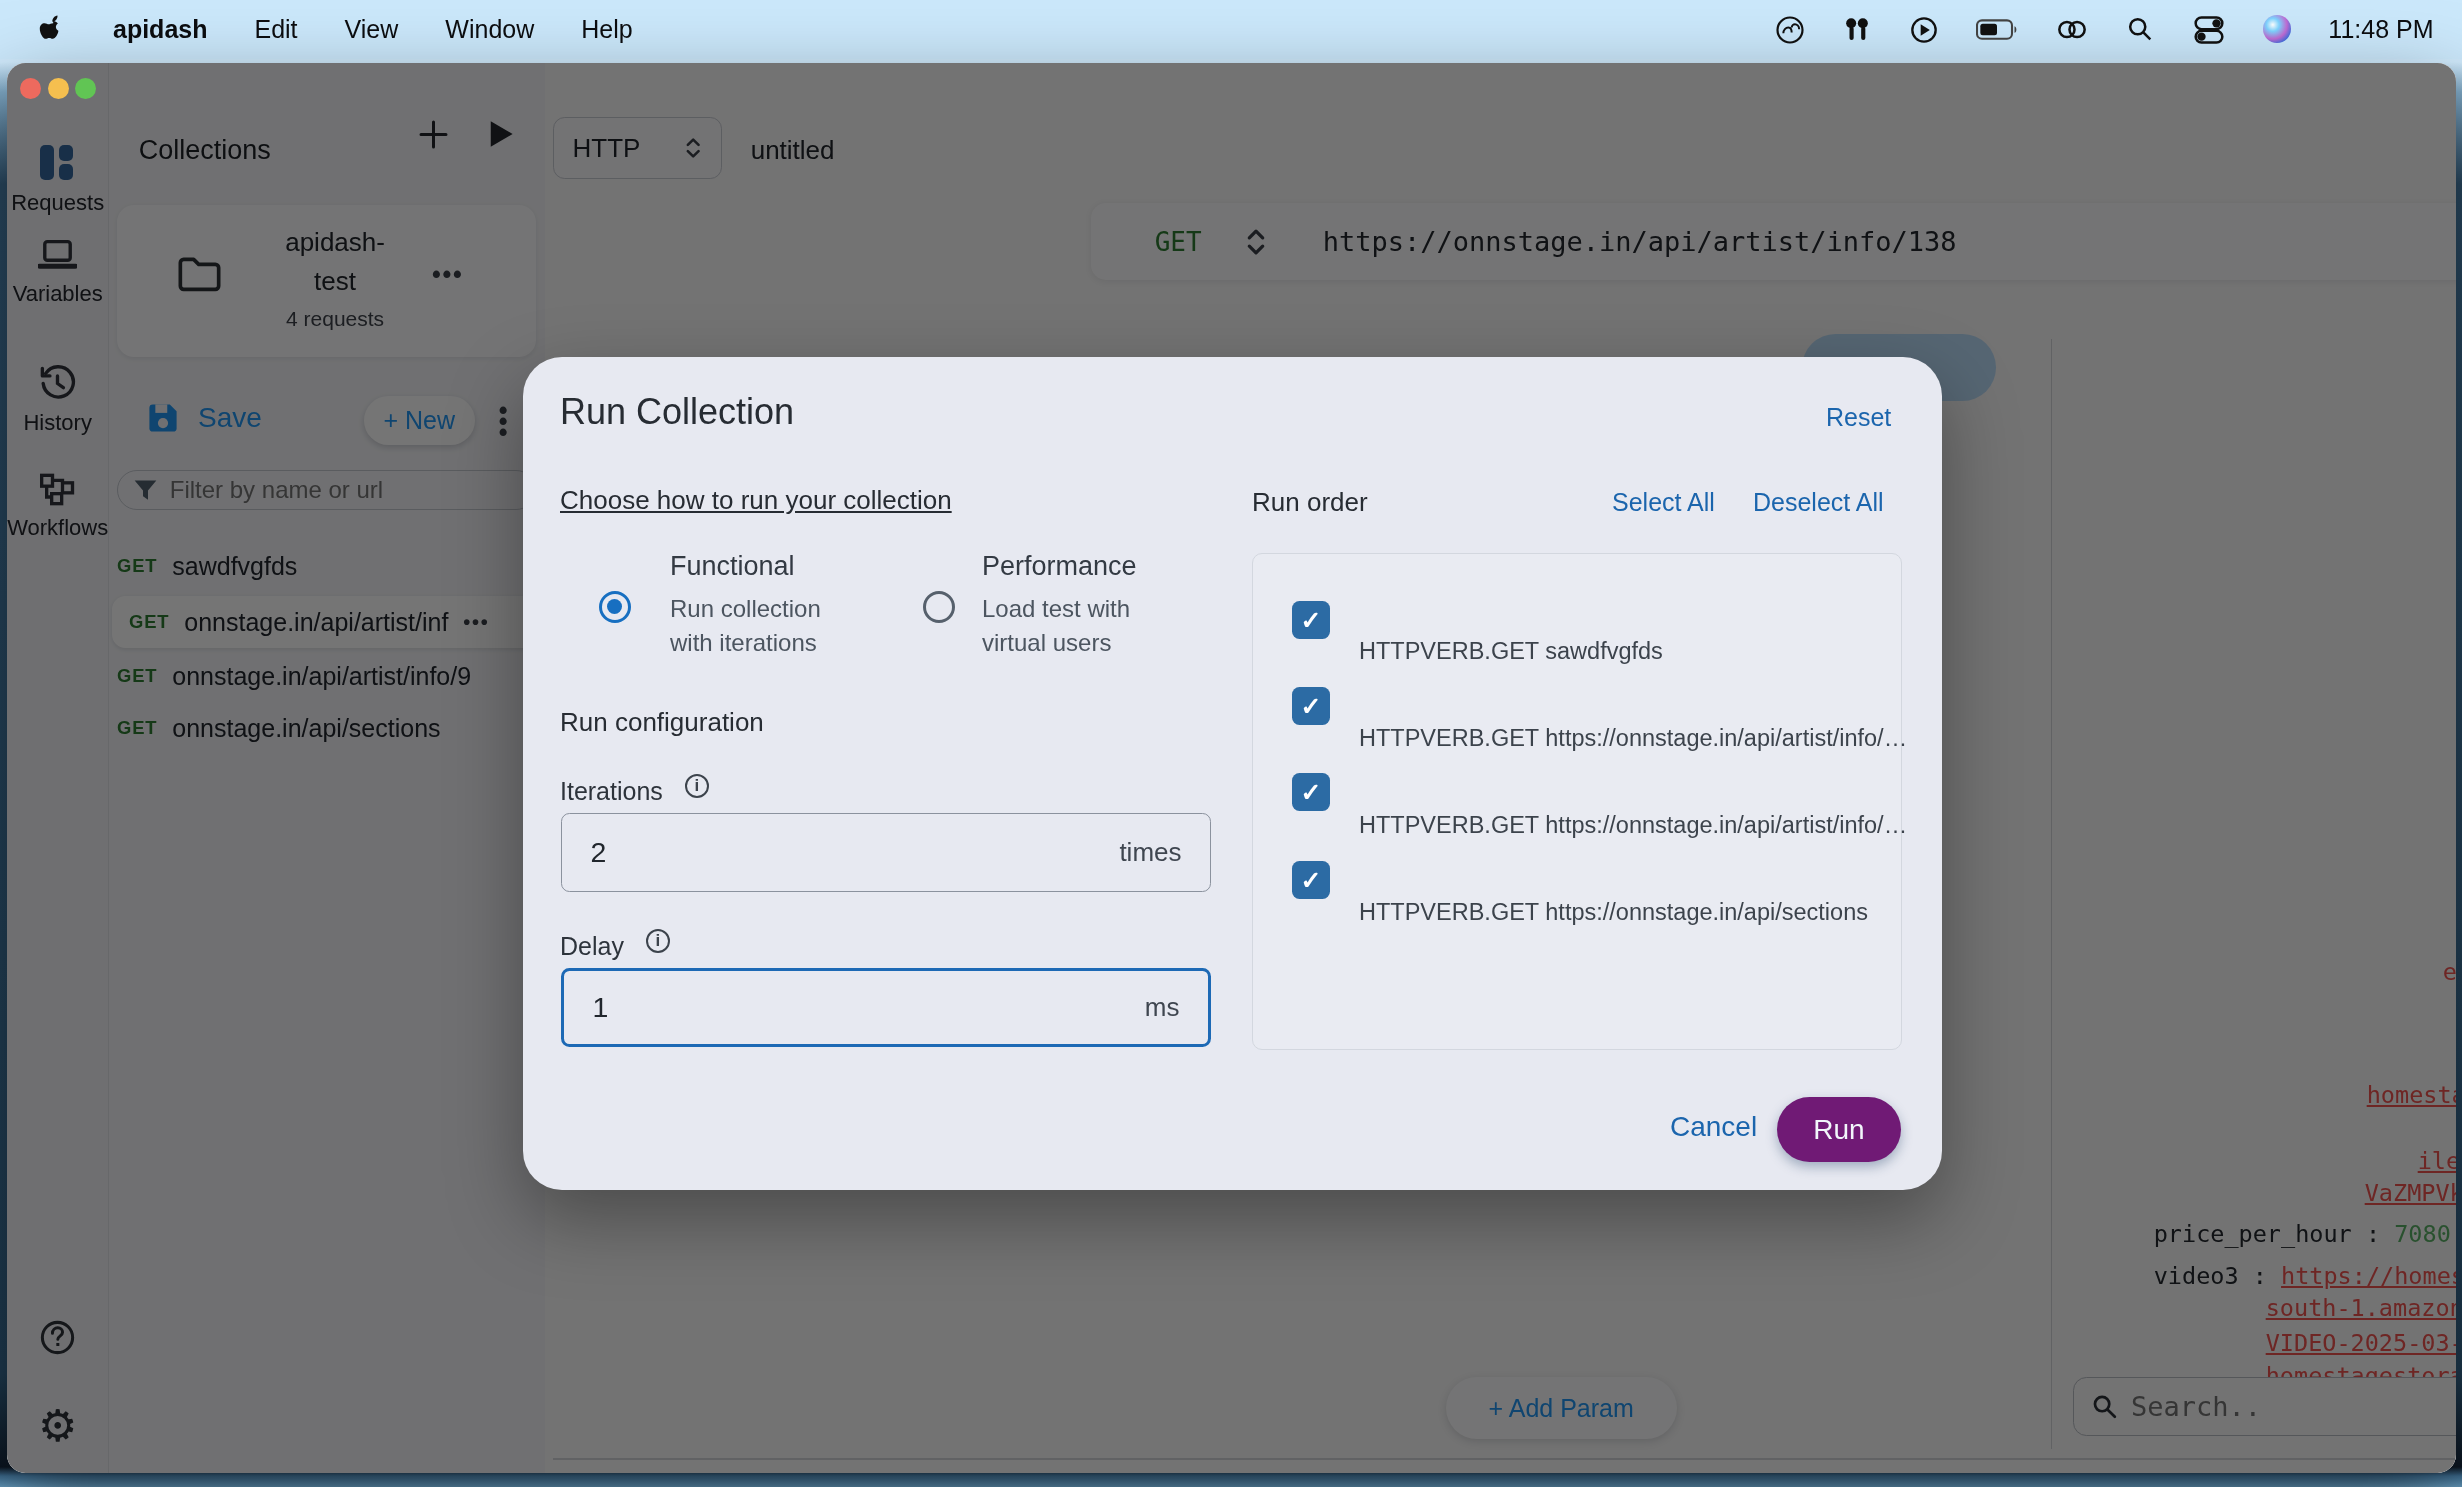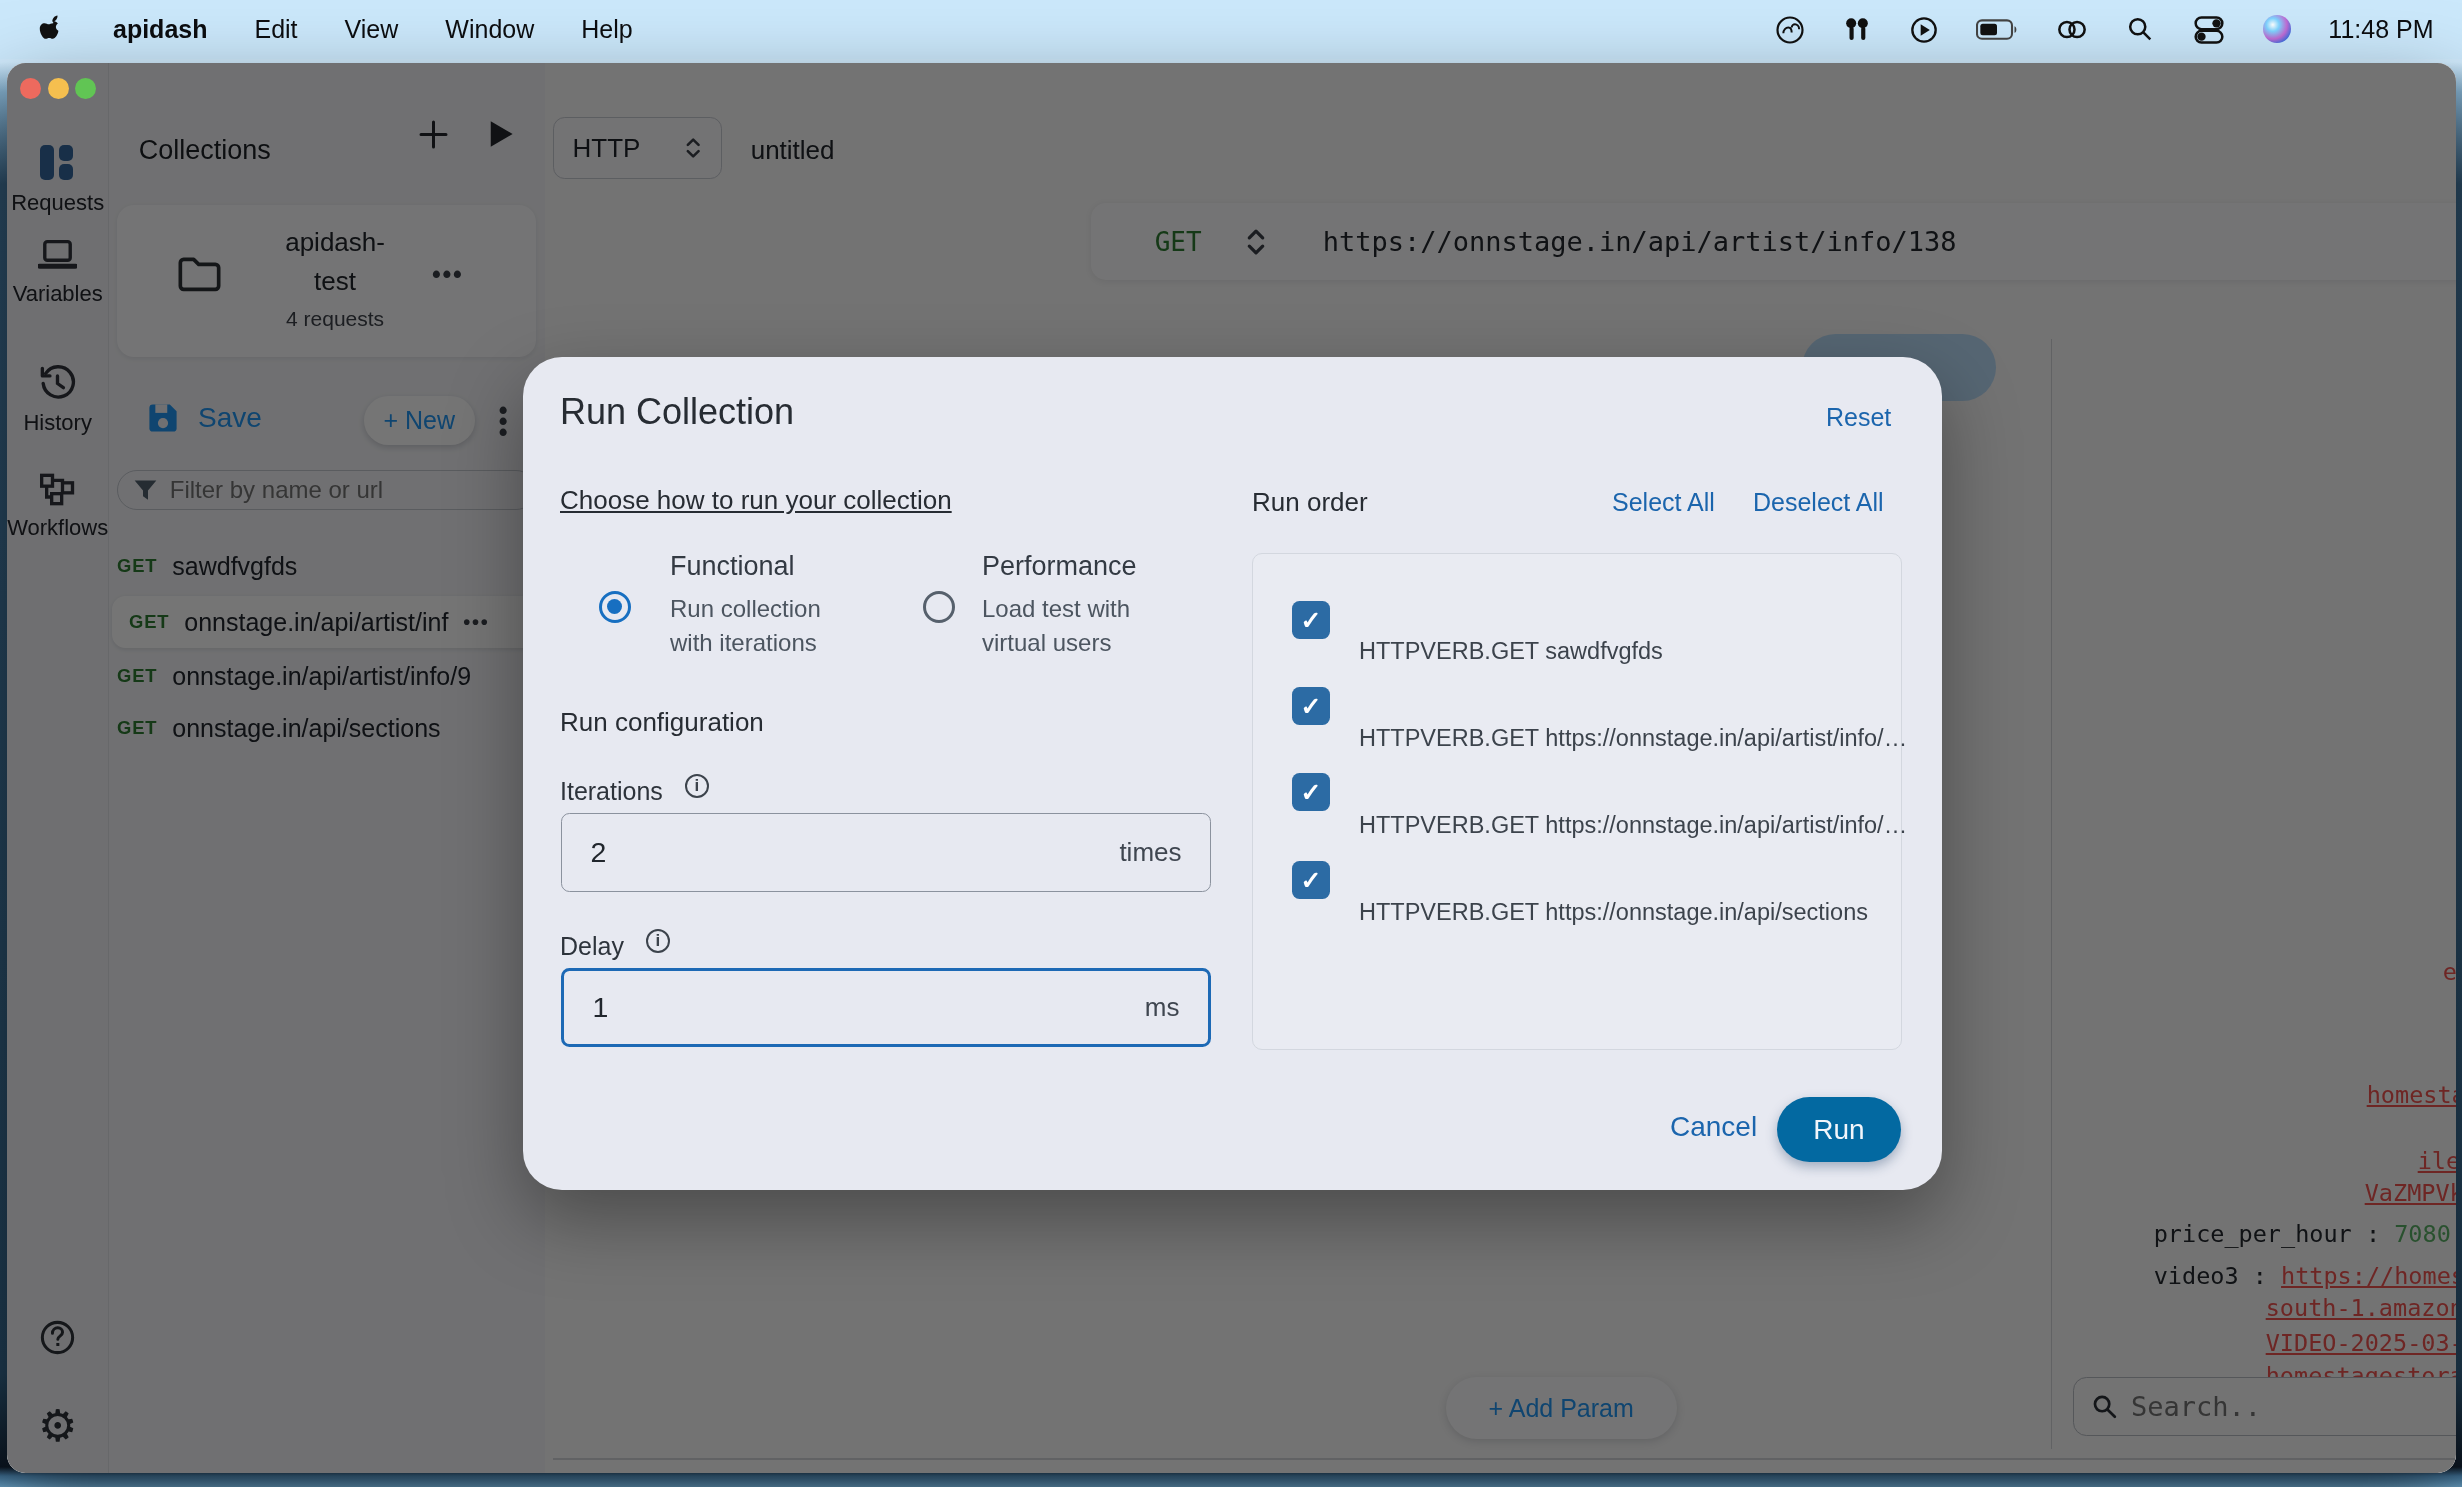--- a/index.html
+++ b/index.html
@@ -75,21 +75,21 @@
   .cfg-label{font-size:25px;color:#2d333b;margin-top:12px;}
   .info-ic{display:inline-flex;width:24px;height:24px;border-radius:50%;border:2.5px solid #3c434c;color:#3c434c;font-size:17px;align-items:center;justify-content:center;font-weight:700;}
   .cfg-input{position:absolute;left:38px;width:650px;height:79px;border:1.7px solid #8b929e;border-radius:8.4px;background:transparent;display:flex;align-items:center;padding:0 28.5px;}
   .cfg-input.focus{border:3.4px solid #1d69b5;}
   .cfg-input input{border:none;outline:none;background:transparent;font-size:28.5px;color:#21262d;width:100%;font-family:"Liberation Sans",sans-serif;}
   .cfg-unit{font-size:26px;color:#3f4650;}
   .runlist{position:absolute;left:729px;top:196px;width:650px;height:497px;border:1.7px solid #d3d7df;border-radius:10px;background:#e9ebf2;}
   .chk{position:absolute;left:39px;width:38px;height:38px;border-radius:7.5px;background:#2c6ba4;color:#fff;display:flex;align-items:center;justify-content:center;}
   .chk::after{content:"✓";font-size:25px;font-weight:700;}
   .chk-label{position:absolute;left:106px;font-size:23.5px;color:#3c434c;white-space:nowrap;}
-  .run-btn{position:absolute;left:1254px;top:740px;width:124px;height:65px;border-radius:34px;background:#0369a1;color:#f2f6fb;font-size:28px;display:flex;align-items:center;justify-content:center;box-shadow:0 5px 11.7px rgba(30,60,100,.35);}
+  .run-btn{position:absolute;left:1254px;top:740px;width:124px;height:65px;border-radius:34px;background:#701a75;color:#f2f6fb;font-size:28px;display:flex;align-items:center;justify-content:center;box-shadow:0 5px 11.7px rgba(30,60,100,.35);}
 
   .hidden-pill{position:absolute;left:1257px;top:271px;width:194px;height:67px;border-radius:34px;background:#bbdefb;color:#10385c;font-size:25px;display:flex;align-items:center;justify-content:center;}
 </style>
 </head>
 <body>
 
 <div class="menubar">
   <div class="mb-left">
     <span class="mb-ic">
       <svg width="27" height="32" viewBox="0 0 24 28" fill="#111">

